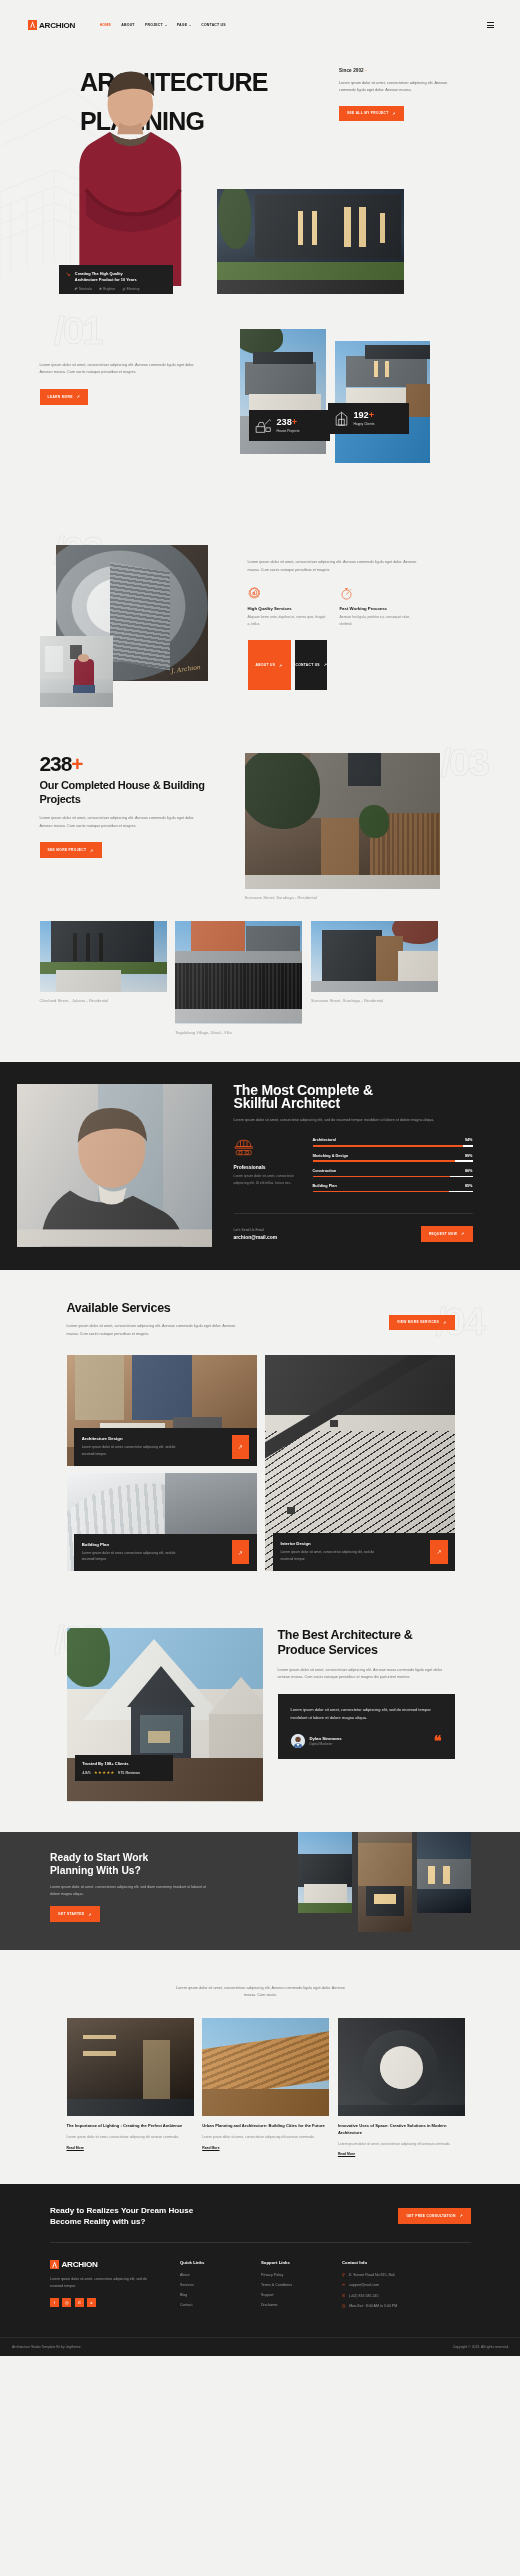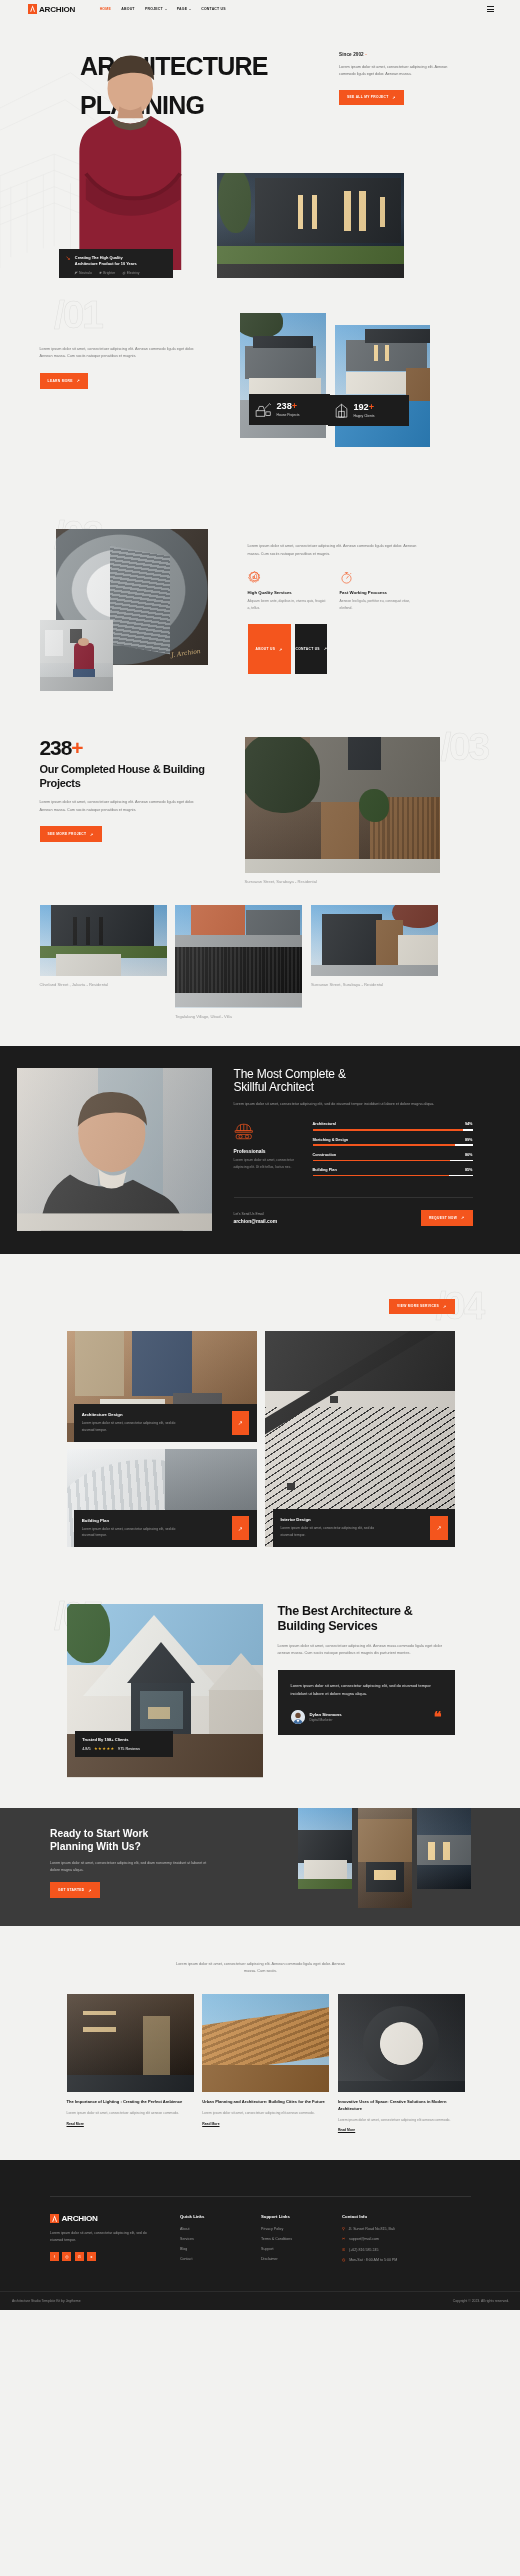--- a/index.html
+++ b/index.html
@@ -4,21 +4,21 @@
 <style>
   * { margin:0; padding:0; box-sizing:border-box; }
   html,body { width:521px; }
   body {
     font-family:"Liberation Sans", sans-serif;
     background:#f2f2f0;
     color:#1c1c1c;
     width:521px;
     overflow-x:hidden;
   }
-  .wrap { width:521px; margin:0 auto; position:relative; }
+  .wrap { width:521px; margin:16px auto; position:relative; }
   .container { width:412px; margin:0 auto; position:relative; }
 
   
   .header {
     height:18px; display:flex; align-items:center;
     background:#f2f2f0; position:relative; z-index:40;
   }
   .hdr-inner { width:466px; margin:0 auto; display:flex; align-items:center; }
   .logo { display:flex; align-items:center; gap:2.2px; }
   .logo-mark {
@@ -147,21 +147,21 @@
   .s03-row { display:flex; gap:8.7px; margin-top:20.6px; padding:0 12px; align-items:flex-start;}
   .pcard{ width:127px; }
   .pcard .ph{ width:127px; height:71px; }
   .pcard.tall .ph{ height:103px; }
 
   
   .dark { background:#1c1c1c; color:#fff; padding:22px 0 23px; position:relative;}
   .dark-grid{ display:flex; }
   .dark-photo{ width:195px; height:163px; margin-left:0;}
   .dark-right{ width:239px; margin-left:22px;}
-  .dark h2 { font-size:12px; line-height:13.6px; font-weight:400; color:#fff; letter-spacing:-0.2px;}
+  .dark h2 { font-size:14px; line-height:13.6px; font-weight:700; color:#fff; letter-spacing:-0.2px;}
   .dark .p { color:#9a9a9a; margin-top:6.5px; font-size:3.7px; line-height:7px;}
   .skillwrap { display:flex; gap:14px; margin-top:14px;}
   .prof{ width:65px;}
   .prof h5{ font-size:4.9px; font-weight:800; margin-top:6px;}
   .prof p{ font-size:3.4px; line-height:6.5px; color:#8d8d8d; margin-top:3.8px;}
   .bars{ flex:1; }
   .bar{ margin-bottom:7px;}
   .bar .tp{ display:flex; justify-content:space-between; font-size:3.8px; font-weight:700;}
   .bar .track{ height:1.6px; background:#fff; margin-top:2.7px; position:relative;}
   .bar .fill{ height:1.6px; background:#f4551d; }
@@ -427,21 +427,21 @@
 
           <div class="s01-img2 ph sky">
             <div class="bld l" style="left:11px;top:15px;width:81px;height:31px;"></div>
             <div class="bld d" style="left:30px;top:4.3px;width:65px;height:14px;"></div>
             <div class="glow" style="left:39px;top:19.5px;width:4.3px;height:16.3px;"></div>
             <div class="glow" style="left:50px;top:19.5px;width:4.3px;height:16.3px;"></div>
             <div class="bld wood" style="left:71px;top:43px;width:24.4px;height:33px;"></div>
             <div class="bld w" style="left:11px;top:47px;width:60px;height:22px;"></div>
             <div class="bld" style="left:0;top:76px;width:95px;height:46px;background:#2f86c4;"></div>
           </div>
-          <div class="statcard" style="left:88px;top:82px;width:81px;">
+          <div class="statcard" style="left:88px;top:74px;width:81px;">
             <svg width="15" height="17.4" viewBox="0 0 28 32">
                 <g fill="none" stroke="#fff" stroke-width="1.2">
                   <path d="M4 28 L4 12 L14 4 L24 12 L24 28 Z"></path>
                   <rect x="9" y="17" width="10" height="11"></rect>
                   <path d="M14 4 L14 28"></path>
                 </g>
               </svg>
             <div>
               <div class="num"><span>192</span><i>+</i></div>
               <div class="lb">Happy Clients</div>
@@ -670,20 +670,24 @@
           </div>
         </div>
       </div>
     </div>
   </div>
 
   <div class="sec s04">
     <div class="ghostnum" style="right:38px;top:30px;">/04</div>
     <div class="container" style="width:412px;">
       <div class="s04-head">
+        <div class="tx">
+          <h2 class="h2">Available Services</h2>
+          <p class="p" style="margin-top:7.6px;width:179px;">Lorem ipsum dolor sit amet, consectetuer adipiscing elit. Aenean commodo ligula eget dolor. Aenean massa. Cum sociis natoque penatibus et magnis.</p>
+        </div>
         <button class="btn">
             <span>VIEW MORE SERVICES</span>
             <span class="arr">↗</span>
           </button>
       </div>
 
       <div class="svc-grid">
         <div class="svc-col">
           <div class="svc">
             <div class="ph warm" style="height:111px;">
@@ -763,21 +767,21 @@
             <div class="rt">
               <span>4.8/5</span>
               <span class="stars">★★★★★</span>
               <span>975 Reviews</span>
             </div>
           </div>
         </div>
         <div class="s05-right">
           <h2 class="h2">
             <span>The Best Architecture &amp;</span><br>
-            <span>Building Services</span>
+            <span>Produce Services</span>
           </h2>
           <p class="p" style="margin-top:8.7px;">Lorem ipsum dolor sit amet, consectetuer adipiscing elit. Aenean masa commodo ligula eget dolor aenean massa. Cum sociis natoque penatibus et magnis dis parturient montes.</p>
           <div class="quote">
             <p>Lorem ipsum dolor sit amet, consectetur adipiscing elit, sed do eiusmod tempor incididunt ut labore et dolore magna aliqua.</p>
             <div class="qfoot">
               <div class="avatar">
                 <svg width="14" height="14" viewBox="0 0 26 26">
                     <circle cx="13" cy="13" r="13" fill="#dfe6ec"></circle>
                     <circle cx="13" cy="10" r="5" fill="#6b4a35"></circle>
                     <path d="M3 26 q3-9 10-9 q7 0 10 9z" fill="#3f6ca0"></path>
@@ -867,20 +871,30 @@
           <h5>Innovative Uses of Space: Creative Solutions in Modern Architecture</h5>
           <p>Lorem ipsum dolor sit amet, consectetuer adipiscing elit aenean commodo.</p>
           <a class="rm" href="#">Read More</a>
         </div>
       </div>
     </div>
   </div>
 
   <div class="footer">
     <div style="width:445px;margin:0 auto;">
+      <div class="f-top">
+        <h3>
+          <span>Ready to Realizes Your Dream House</span><br>
+          <span>Become Reality with us?</span>
+        </h3>
+        <button class="btn">
+            <span>GET FREE CONSULTATION</span>
+            <span class="arr">↗</span>
+          </button>
+      </div>
       <div class="f-div"></div>
       <div class="f-cols">
         <div class="f-brand">
           <div class="logo">
             <div class="logo-mark">
               <svg width="9.2" height="9.2" viewBox="0 0 17 17">
                   <path d="M8.5 2.5 L13 14.5 L11 14.5 L8.5 7 L6 14.5 L4 14.5 Z" fill="#fff"></path>
                   <path d="M8.5 6 L10 14.5 L7 14.5 Z" fill="#f4551d"></path>
                 </svg>
             </div>

